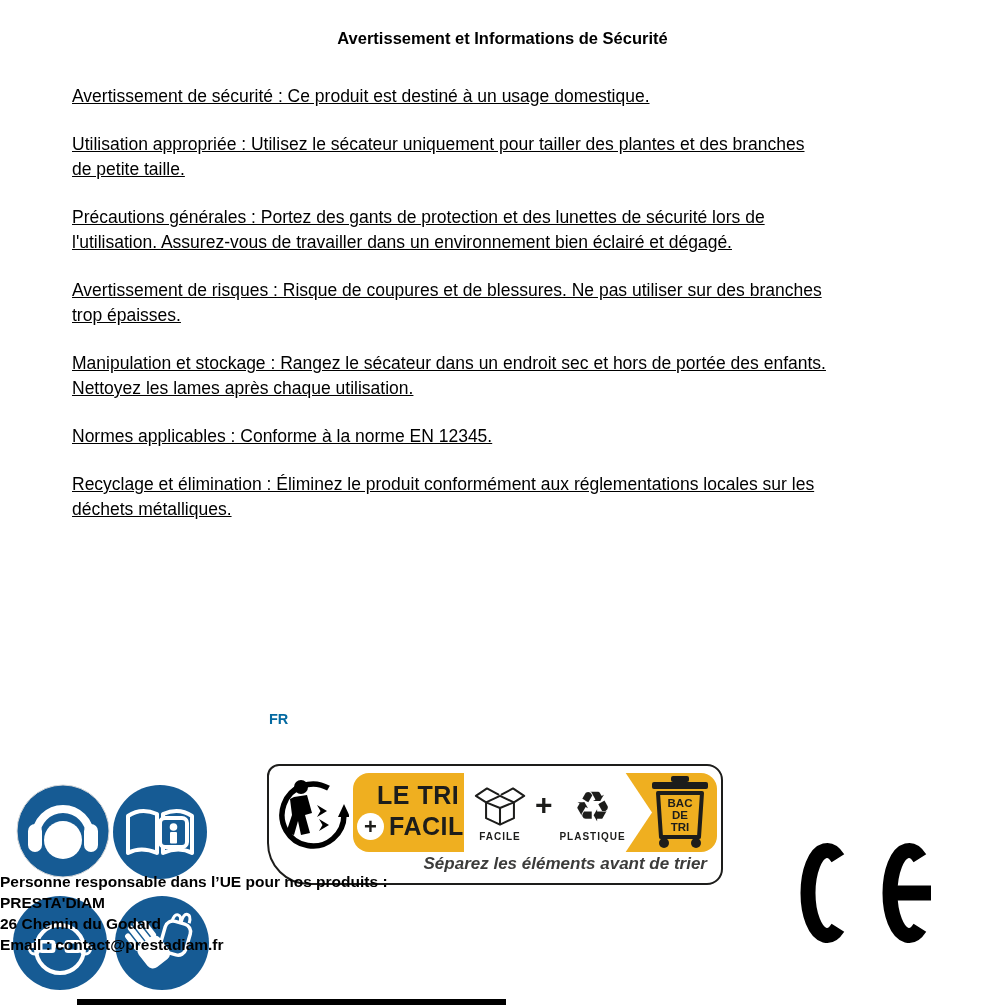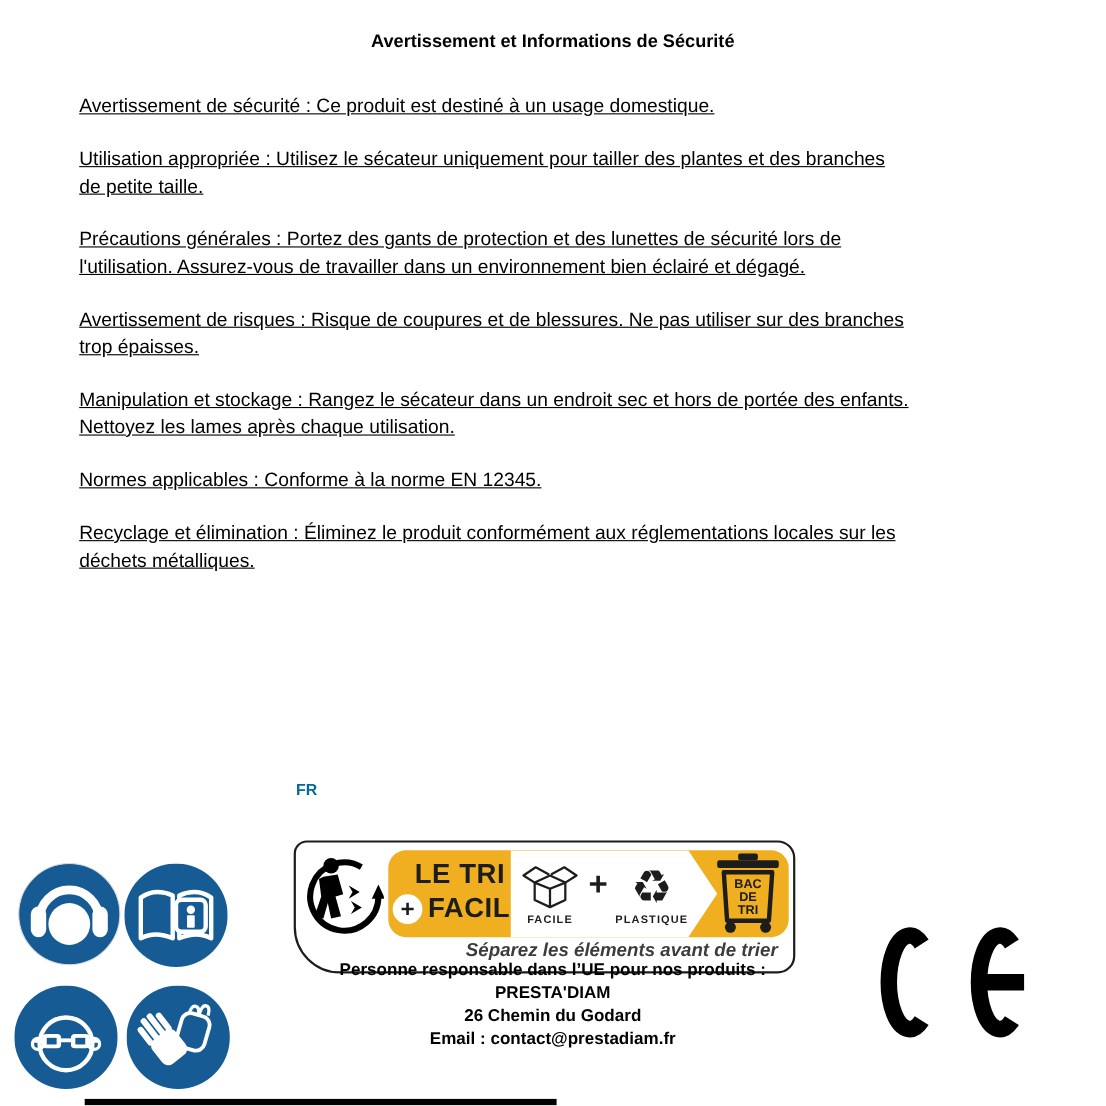--- a/index.html
+++ b/index.html
@@ -35,21 +35,21 @@
                     gap:7px;padding-left:8px;box-sizing:border-box;}
   .mat-col{display:flex;flex-direction:column;align-items:center;width:56px;}
   .mat-label{font-size:10px;font-weight:bold;letter-spacing:1px;color:#1d1d1b;margin-top:1px;}
   .recycle-glyph{font-family:"DejaVu Sans",sans-serif;font-size:42px;line-height:46px;color:#1d1d1b;}
   .mat-plus{font-size:30px;font-weight:900;color:#1d1d1b;margin-top:-16px;}
   .bin{position:absolute;left:380px;top:9px;}
   .bin-text{font-family:"Liberation Sans",sans-serif;font-weight:bold;font-size:11.5px;fill:#1d1d1b;}
   .tagline{position:absolute;right:14px;top:88px;font-size:17px;font-weight:bold;
            font-style:italic;color:#3c3c3b;white-space:nowrap;}
 
-  .address{position:absolute;top:871px;left:0;width:100%;text-align:center;
+  .address{position:absolute;top:871px;left:0;width:100%;text-align:left;
            font-size:15.5px;font-weight:bold;line-height:21px;}
 
   .ce-mark{position:absolute;left:797px;top:840px;}
 
   .bottom-bar{position:absolute;left:77px;top:999px;width:429px;height:6px;background:#000;}
 </style>
 </head>
 <body>
 
 <div class="page">

